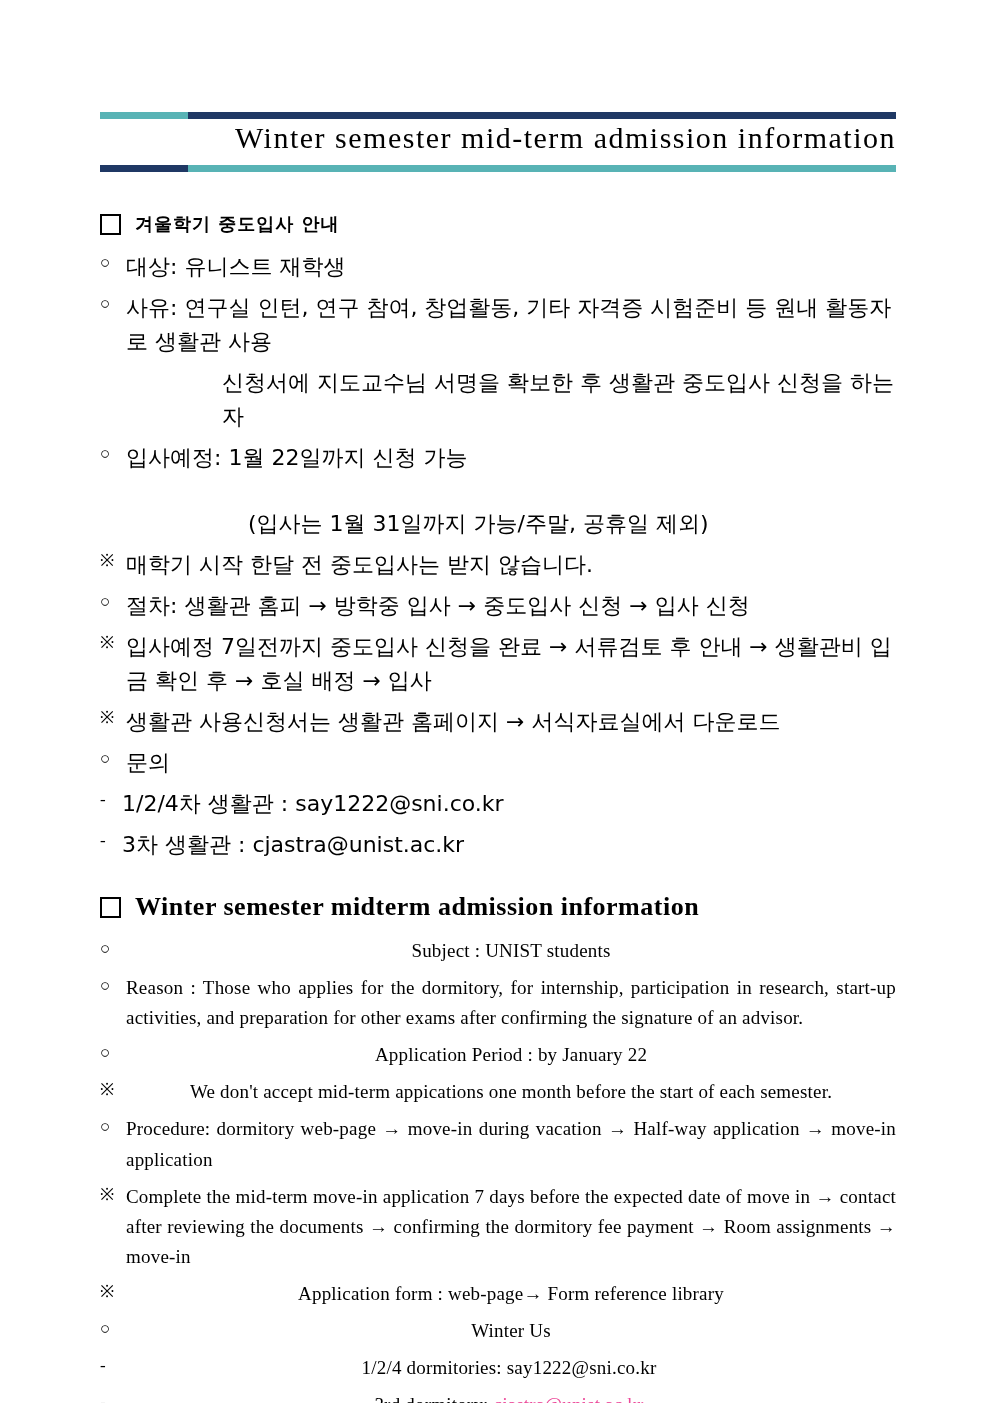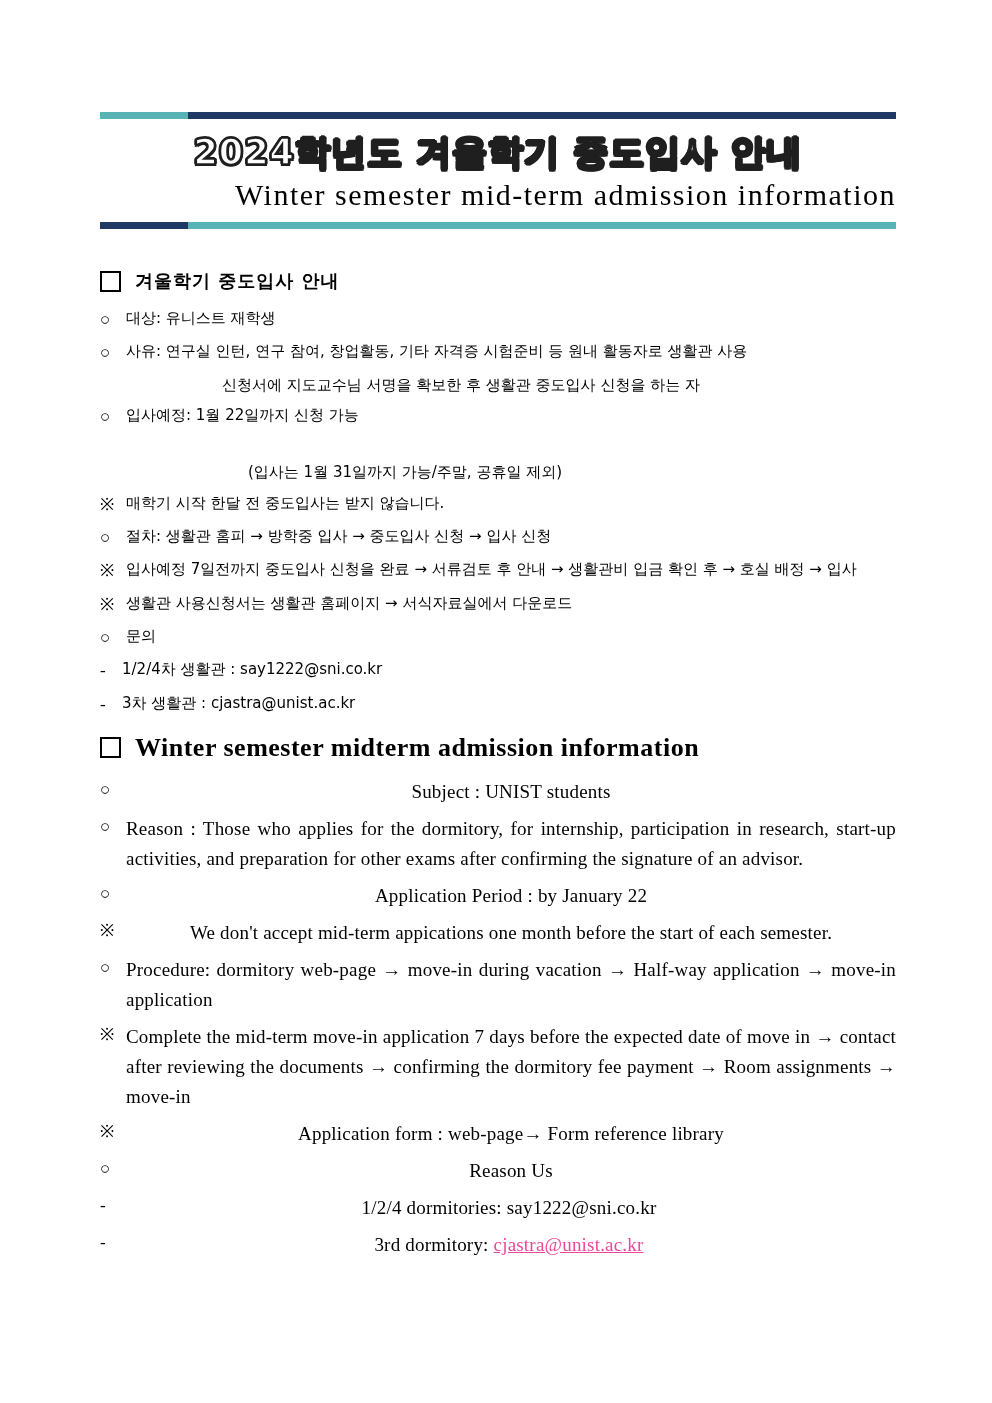--- a/index.html
+++ b/index.html
@@ -124,21 +124,21 @@
   .marker {
     flex: 0 0 auto;
     width: 26px;
     text-align: left;
     font-size: 17px;
     line-height: 1.55;
   }
   .marker.none { width: 26px; }
   .body-ko {
     font-family: "DejaVu Sans", sans-serif;
-    font-size: 15px;
+    font-size: 22px;
     line-height: 1.55;
     flex: 1;
   }
   .body-en {
     font-family: "Liberation Serif", serif;
     font-size: 19px;
     line-height: 1.58;
     flex: 1;
     text-align: justify;
     letter-spacing: 0.2px;
@@ -146,33 +146,32 @@
   .body-en.nojust { text-align: center; }
   .indent-2 { padding-left: 96px; }
   .indent-3 { padding-left: 122px; margin-top: 24px; }
   .dash-item .marker { width: 22px; }
   .link {
     color: #ec4899;
     text-decoration: underline;
   }
   .ko-list { margin-top: 4px; }
   .en-list { margin-top: 4px; }
-  .sec2 { margin-top: 15px; }
+  .sec2 { margin-top: 30px; }
 </style>
 </head>
 <body>
 
 <div class="page">
 
   <div class="banner">
     <div class="rule-top">
       <div class="teal"></div>
       <div class="navy"></div>
     </div>
-    <div class="title-ko">2024학년도 겨울학기 중도입사 안내</div>
     <div class="title-en">Winter semester mid-term admission information</div>
     <div class="rule-bottom">
       <div class="navy"></div>
       <div class="teal"></div>
     </div>
   </div>
 
   <div class="content">
 
     <div class="section-head">
@@ -260,21 +259,21 @@
       <li>
         <span class="marker">※</span>
         <span class="body-en">Complete the mid-term move-in application 7 days before the expected date of move in → contact after reviewing the documents → confirming the dormitory fee payment → Room assignments → move-in</span>
       </li>
       <li>
         <span class="marker">※</span>
         <span class="body-en nojust">Application form : web-page→ Form reference library</span>
       </li>
       <li>
         <span class="marker">○</span>
-        <span class="body-en nojust">Reason Us</span>
+        <span class="body-en nojust">Winter Us</span>
       </li>
       <li class="dash-item">
         <span class="marker">-</span>
         <span class="body-en nojust">1/2/4 dormitories: say1222@sni.co.kr</span>
       </li>
       <li class="dash-item">
         <span class="marker">-</span>
         <span class="body-en nojust"><span>3rd dormitory: </span><a class="link" href="#">cjastra@unist.ac.kr</a></span>
       </li>
     </ul>

